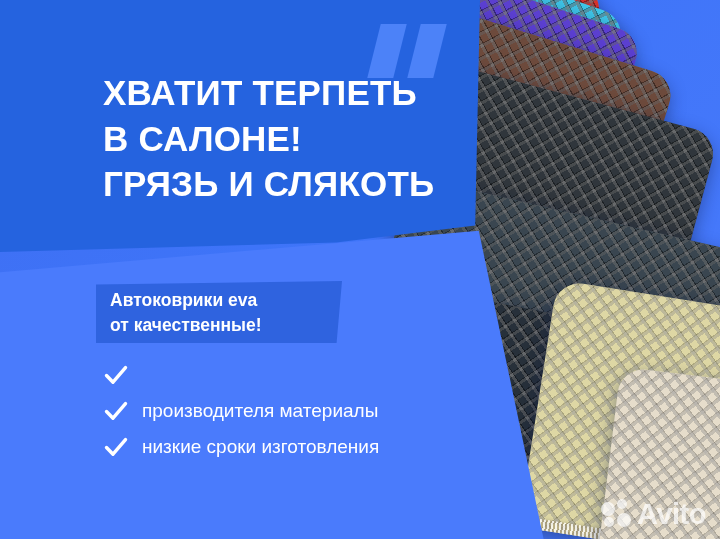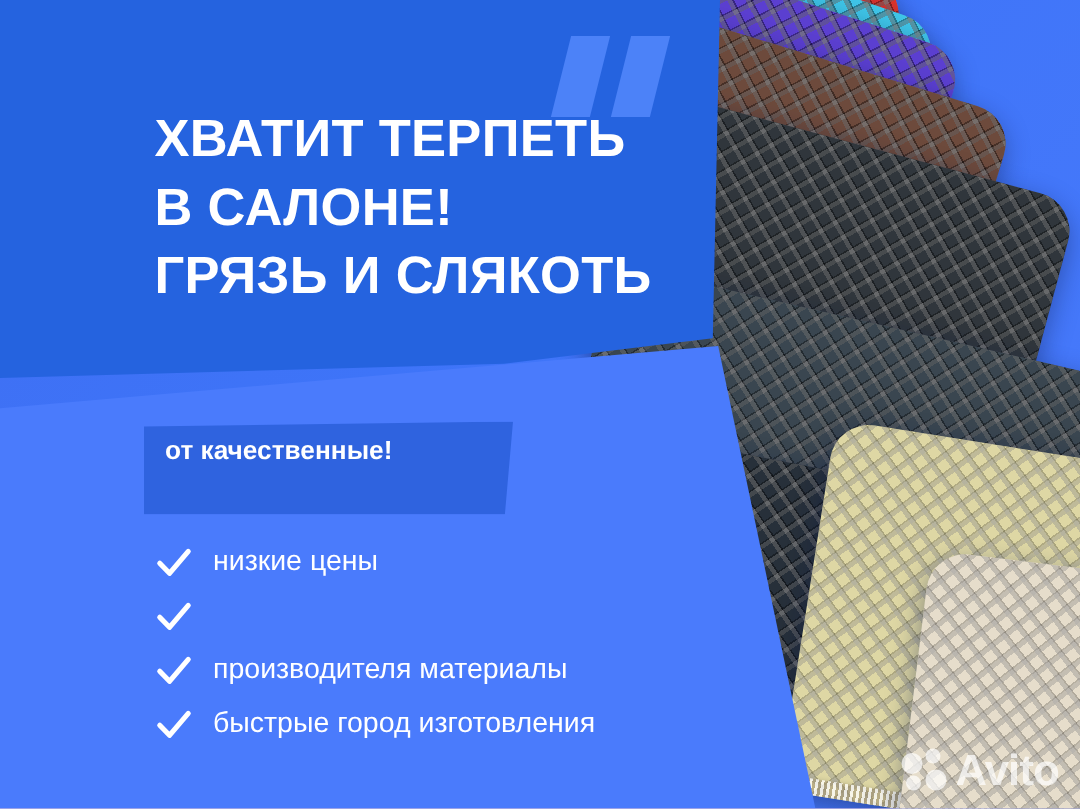--- a/index.html
+++ b/index.html
@@ -308,33 +308,26 @@
   </div>
 
   <div class="headline">
     <span class="ln">ХВАТИТ ТЕРПЕТЬ</span>
     <span class="ln">В САЛОНЕ!</span>
     <span class="ln">ГРЯЗЬ И СЛЯКОТЬ</span>
   </div>
 
   <div class="sub-box">
     <div class="st">
+      <span>Автоковрики eva</span>
       <span>от качественные!</span>
     </div>
   </div>
 
   <ul class="benefits">
-    <li>
-      <span class="check-icon">
-        <svg width="24" height="22" viewBox="0 0 24 22" aria-hidden="true">
-          <path d="M2.5 11.5 L9 18.2 L21.5 3.6" fill="none" stroke="#ffffff" stroke-width="3.4" stroke-linecap="round" stroke-linejoin="round"></path>
-        </svg>
-      </span>
-      <span>низкие цены</span>
-    </li>
     <li>
       <span class="check-icon">
         <svg width="24" height="22" viewBox="0 0 24 22" aria-hidden="true">
           <path d="M2.5 11.5 L9 18.2 L21.5 3.6" fill="none" stroke="#ffffff" stroke-width="3.4" stroke-linecap="round" stroke-linejoin="round"></path>
         </svg>
       </span>
     </li>
     <li>
       <span class="check-icon">
         <svg width="24" height="22" viewBox="0 0 24 22" aria-hidden="true">
@@ -342,21 +335,21 @@
         </svg>
       </span>
       <span>производителя материалы</span>
     </li>
     <li>
       <span class="check-icon">
         <svg width="24" height="22" viewBox="0 0 24 22" aria-hidden="true">
           <path d="M2.5 11.5 L9 18.2 L21.5 3.6" fill="none" stroke="#ffffff" stroke-width="3.4" stroke-linecap="round" stroke-linejoin="round"></path>
         </svg>
       </span>
-      <span>быстрые город изготовления</span>
+      <span>низкие сроки изготовления</span>
     </li>
   </ul>
 
   <div class="watermark">
     <span class="dots">
       <i class="d1"></i>
       <i class="d2"></i>
       <i class="d3"></i>
       <i class="d4"></i>
     </span>

